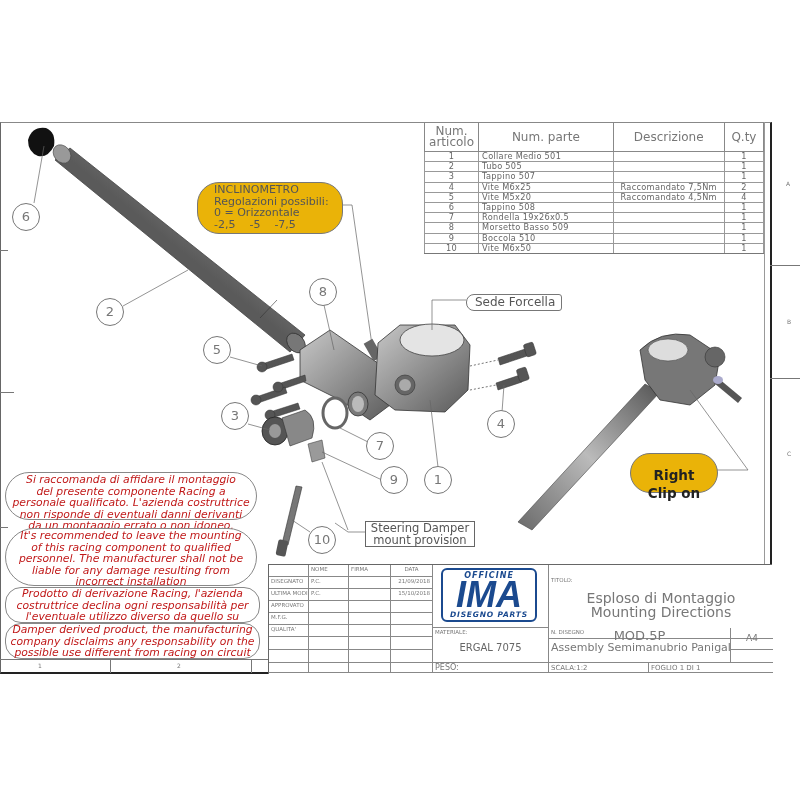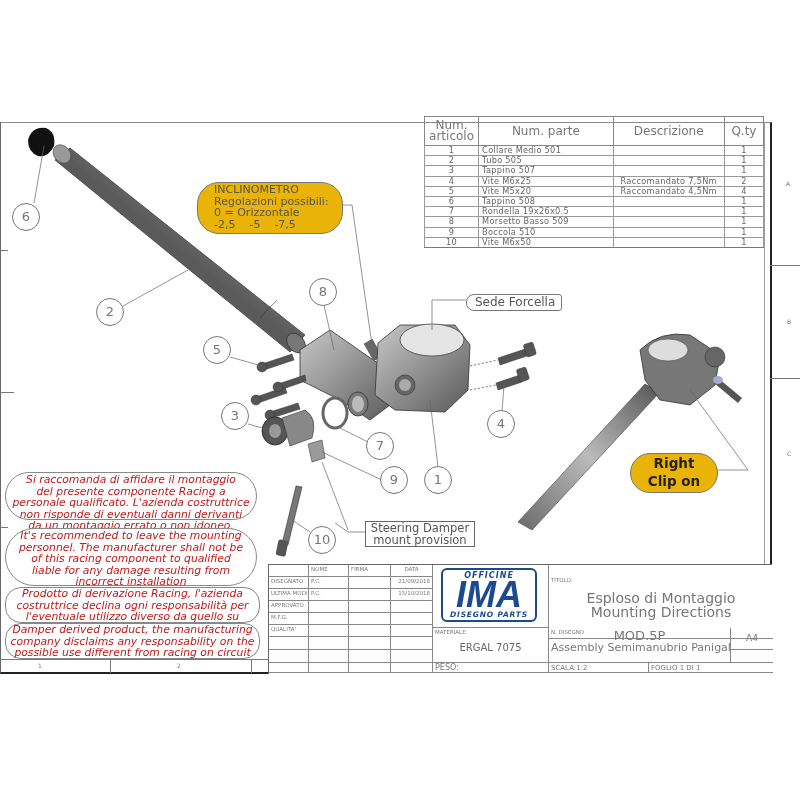--- a/index.html
+++ b/index.html
@@ -4,21 +4,21 @@
 <style>
   html, body { margin: 0; padding: 0; background: #ffffff; }
   body { width: 800px; height: 800px; position: relative; overflow: hidden; font-family: "DejaVu Sans", sans-serif; color: #555; }
   .abs { position: absolute; }
   .frame { left: 0; top: 122px; width: 772px; height: 552px; border-top: 1px solid #888; border-right: 2px solid #222; border-bottom: 2px solid #222; border-left: 1px solid #666; box-sizing: border-box; }
   .inner-right { left: 764px; top: 122px; width: 1px; height: 538px; background: #999; }
   .inner-bottom { left: 0; top: 659px; width: 272px; height: 1px; background: #777; }
   .zone { font-size: 6px; color: #777; }
   .tick { background: #777; }
   
-  table.bom { position: absolute; left: 424px; top: 116px; width: 340px; border-collapse: collapse; font-size: 8.2px; color: #666; }
+  table.bom { position: absolute; left: 424px; top: 122px; width: 340px; border-collapse: collapse; font-size: 8.2px; color: #666; }
   table.bom th { font-weight: normal; font-size: 12px; color: #777; border: 1px solid #888; line-height: 11px; padding: 1px 2px; height: 26px; }
   table.bom td { border: 1px solid #999; height: 9.2px; line-height: 9px; padding: 0 3px; white-space: nowrap; letter-spacing: 0.3px; }
   table.bom td.c { text-align: center; }
   table.bom tr:last-child td { border-bottom: 1px solid #777; }
   
   .balloon { border: 1px solid #777; border-radius: 50%; width: 28px; height: 28px; box-sizing: border-box; text-align: center; line-height: 26px; font-size: 13px; color: #777; background: #fff; }
   .note { border: 1px solid #777; border-radius: 22px; color: #444; background: #eab308; box-sizing: border-box; }
   .red-note { border: 1px solid #888; border-radius: 30px; color: #c01818; font-style: italic; font-size: 10.8px; line-height: 11.6px; text-align: center; box-sizing: border-box; background: #fff; }
   
   .tb-cell { position: absolute; border-right: 1px solid #888; border-bottom: 1px solid #888; box-sizing: border-box; font-size: 5.5px; color: #777; padding: 1px 2px; white-space: nowrap; overflow: hidden; }
@@ -235,36 +235,36 @@
   <div style="white-space:pre;">-2,5    -5    -7,5</div>
 </div>
 
 <div class="abs" style="left:466px;top:294px;height:15px;padding:0 6px 0 8px;border:1px solid #777;border-radius:8px 3px 3px 8px;font-size:12px;line-height:15px;color:#555;background:#fff;">Sede Forcella</div>
 
 <div class="abs" style="left:365px;top:521px;width:108px;border:1px solid #666;font-size:11.5px;line-height:12px;text-align:center;color:#555;background:#fff;">
   <div>Steering Damper</div>
   <div>mount provision</div>
 </div>
 
-<div class="abs note" style="left:630px;top:453px;width:88px;height:40px;border-radius:20px;text-align:center;font-size:13.5px;line-height:18px;font-weight:bold;color:#222;padding-top:0;">
+<div class="abs note" style="left:630px;top:453px;width:88px;height:40px;border-radius:20px;text-align:center;font-size:13.5px;line-height:18px;font-weight:bold;color:#222;padding-top:12px;">
   <div>Right</div>
   <div>Clip on</div>
 </div>
 
 <div class="abs red-note" style="left:5px;top:472px;width:252px;height:48px;padding-top:1px;">
   <div>Si raccomanda di affidare il montaggio</div>
   <div>del presente componente Racing a</div>
   <div>personale qualificato. L'azienda costruttrice</div>
   <div>non risponde di eventuali danni derivanti</div>
   <div>da un montaggio errato o non idoneo.</div>
 </div>
 <div class="abs red-note" style="left:5px;top:528px;width:252px;height:58px;padding-top:1px;">
   <div>It's recommended to leave the mounting</div>
+  <div>of this racing component to qualified</div>
   <div>personnel. The manufacturer shall not be</div>
-  <div>of this racing component to qualified</div>
   <div>liable for any damage resulting from</div>
   <div>incorrect installation</div>
 </div>
 <div class="abs red-note" style="left:5px;top:587px;width:255px;height:36px;padding-top:0;border-radius:16px;">
   <div>Prodotto di derivazione Racing, l'azienda</div>
   <div>costruttrice declina ogni responsabilità per</div>
   <div>l'eventuale utilizzo diverso da quello su circuito</div>
 </div>
 <div class="abs red-note" style="left:5px;top:623px;width:255px;height:36px;padding-top:0;border-radius:16px;">
   <div>Damper derived product, the manufacturing</div>

